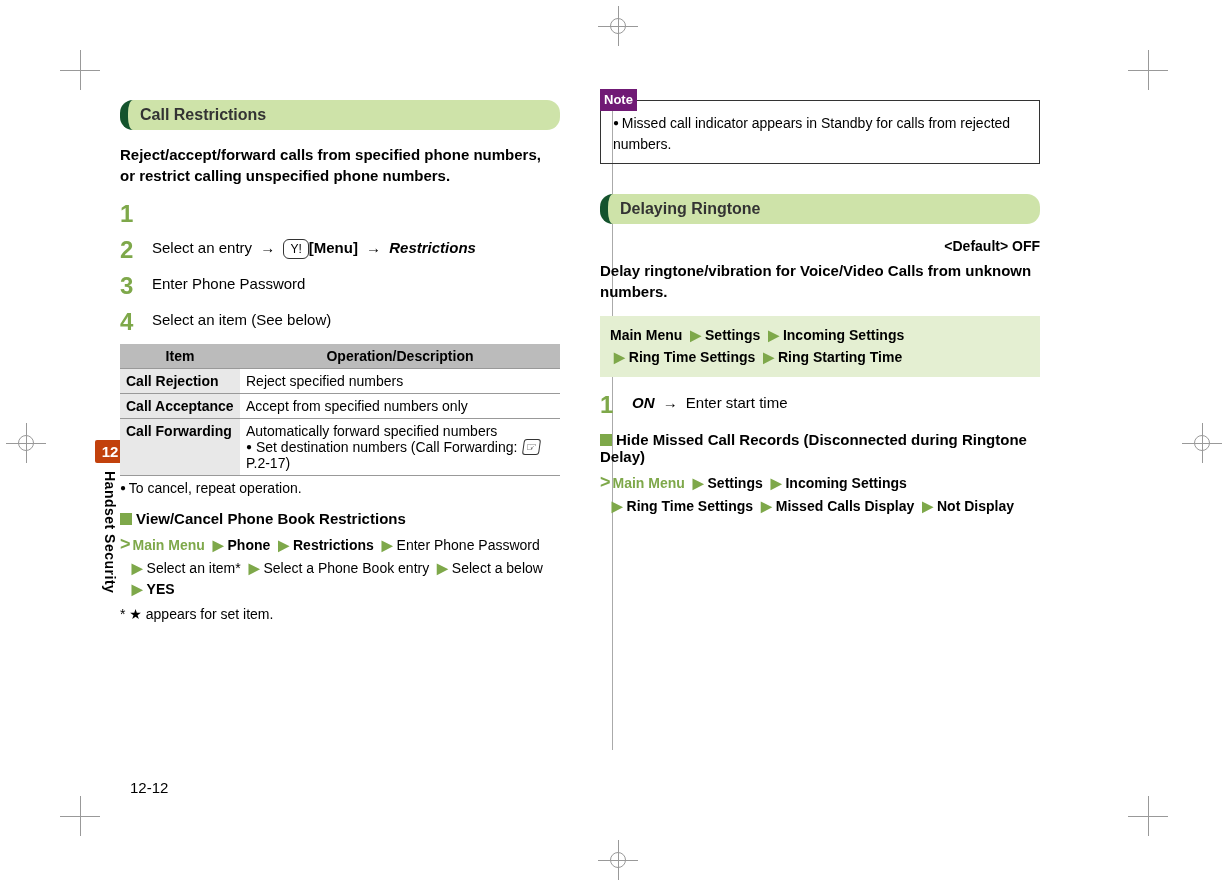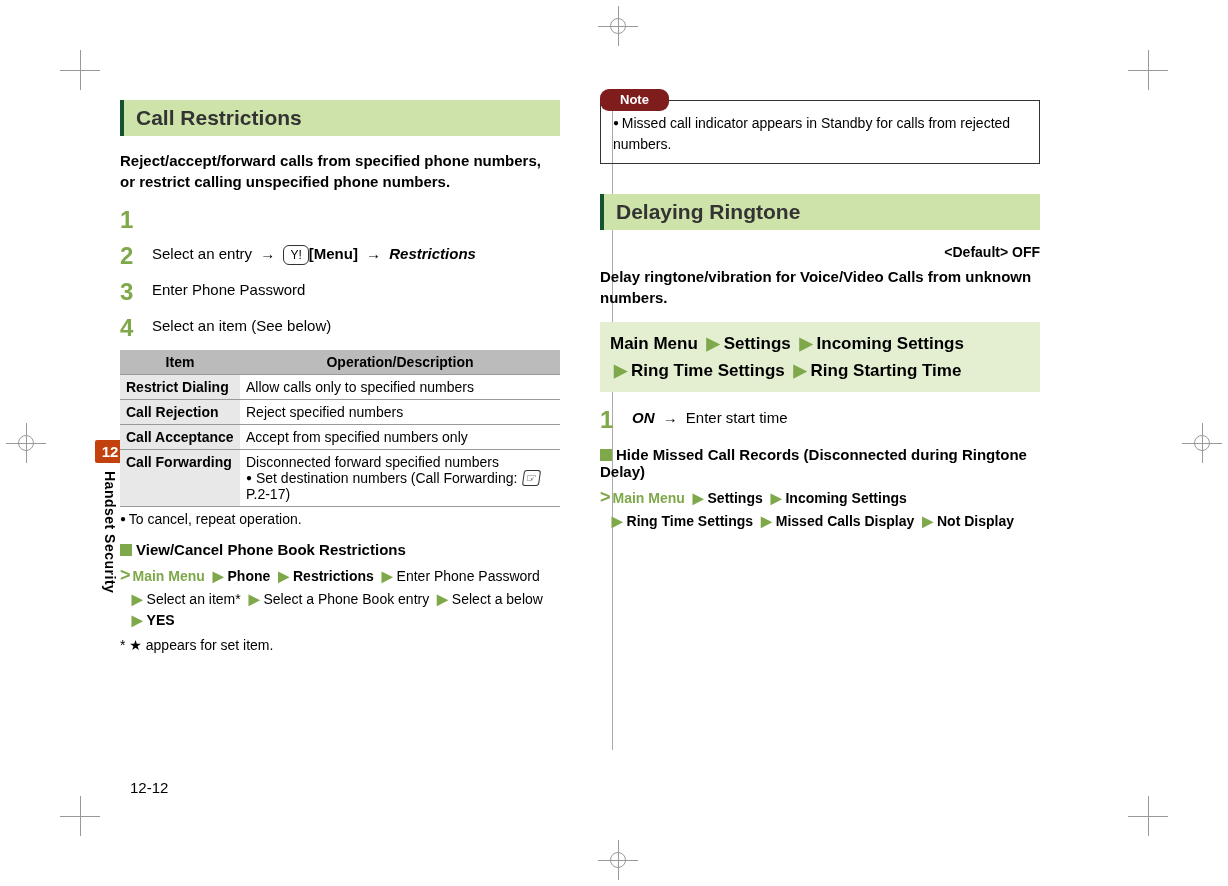--- a/index.html
+++ b/index.html
@@ -28,26 +28,27 @@
   .divider {
     position: absolute;
     left: 612px;
     top: 110px;
     width: 1px;
     height: 640px;
     background: #aaa;
   }
   .section-title {
     background: #cee3a9;
-    border-left: 4px solid #14532d;
+    border-left: 8px solid #14532d;
     padding: 6px 12px;
     font-weight: bold;
-    font-size: 21px;
+    font-size: 16px;
     color: #333;
     margin-bottom: 14px;
+    border-radius: 13px;
   }
   .lead {
     font-weight: bold;
     margin-bottom: 14px;
     line-height: 1.4;
   }
   .step {
     display: flex;
     align-items: flex-start;
     gap: 14px;
@@ -140,40 +141,39 @@
     border: 1px solid #333;
     padding: 2px 8px 8px 8px;
     font-size: 14px;
     line-height: 1.5;
     position: relative;
     margin-bottom: 30px;
   }
   .note-label {
     position: absolute;
     top: -12px; left: -1px;
-    background: #7f1d1d;
+    background: #701a75;
     color: #fff;
     font-weight: bold;
     font-size: 13px;
-    padding: 1px 20px;
-    border-radius: 9px;
+    padding: 1px 4px;
   }
   .note-body { margin-top: 10px; padding-left: 4px; }
   .note-body::before { content: "● "; font-size: 10px; vertical-align: 2px; }
 
   .default-tag {
     text-align: right;
     font-weight: bold;
     font-size: 14px;
     margin-bottom: 6px;
   }
   .menu-path-box {
     background: #e4efd2;
     padding: 8px 10px;
-    font-size: 17px;
+    font-size: 14px;
     font-weight: bold;
     line-height: 1.6;
     margin: 10px 0 14px 0;
   }
 
   
   .side-tab {
     position: absolute;
     left: 95px;
     top: 440px;
@@ -293,37 +293,33 @@
     <div class="step">
       <div class="step-num">4</div>
       <div class="step-body">Select an item (See below)</div>
     </div>
 
     <table class="desc">
       <tbody>
           <tr>
         <th>Item</th>
         <th>Operation/Description</th>
-      </tr>
-      <tr>
-        <td class="item">Restrict Dialing</td>
-        <td>Allow calls only to specified numbers</td>
       </tr>
       <tr>
         <td class="item">Call Rejection</td>
         <td>Reject specified numbers</td>
       </tr>
       <tr>
         <td class="item">Call Acceptance</td>
         <td>Accept from specified numbers only</td>
       </tr>
       <tr>
         <td class="item">Call Forwarding</td>
         <td>
-          <span>Disconnected forward specified numbers</span><br>
+          <span>Automatically forward specified numbers</span><br>
           <span style="font-size:10px;vertical-align:2px;">●</span>
           <span>Set destination numbers (Call Forwarding:</span>
           <span class="ref-icon">☞</span><span>P.2-17)</span>
         </td>
       </tr>
     </tbody>
       </table>
 
     <div class="bullet-line">To cancel, repeat operation.</div>
 

